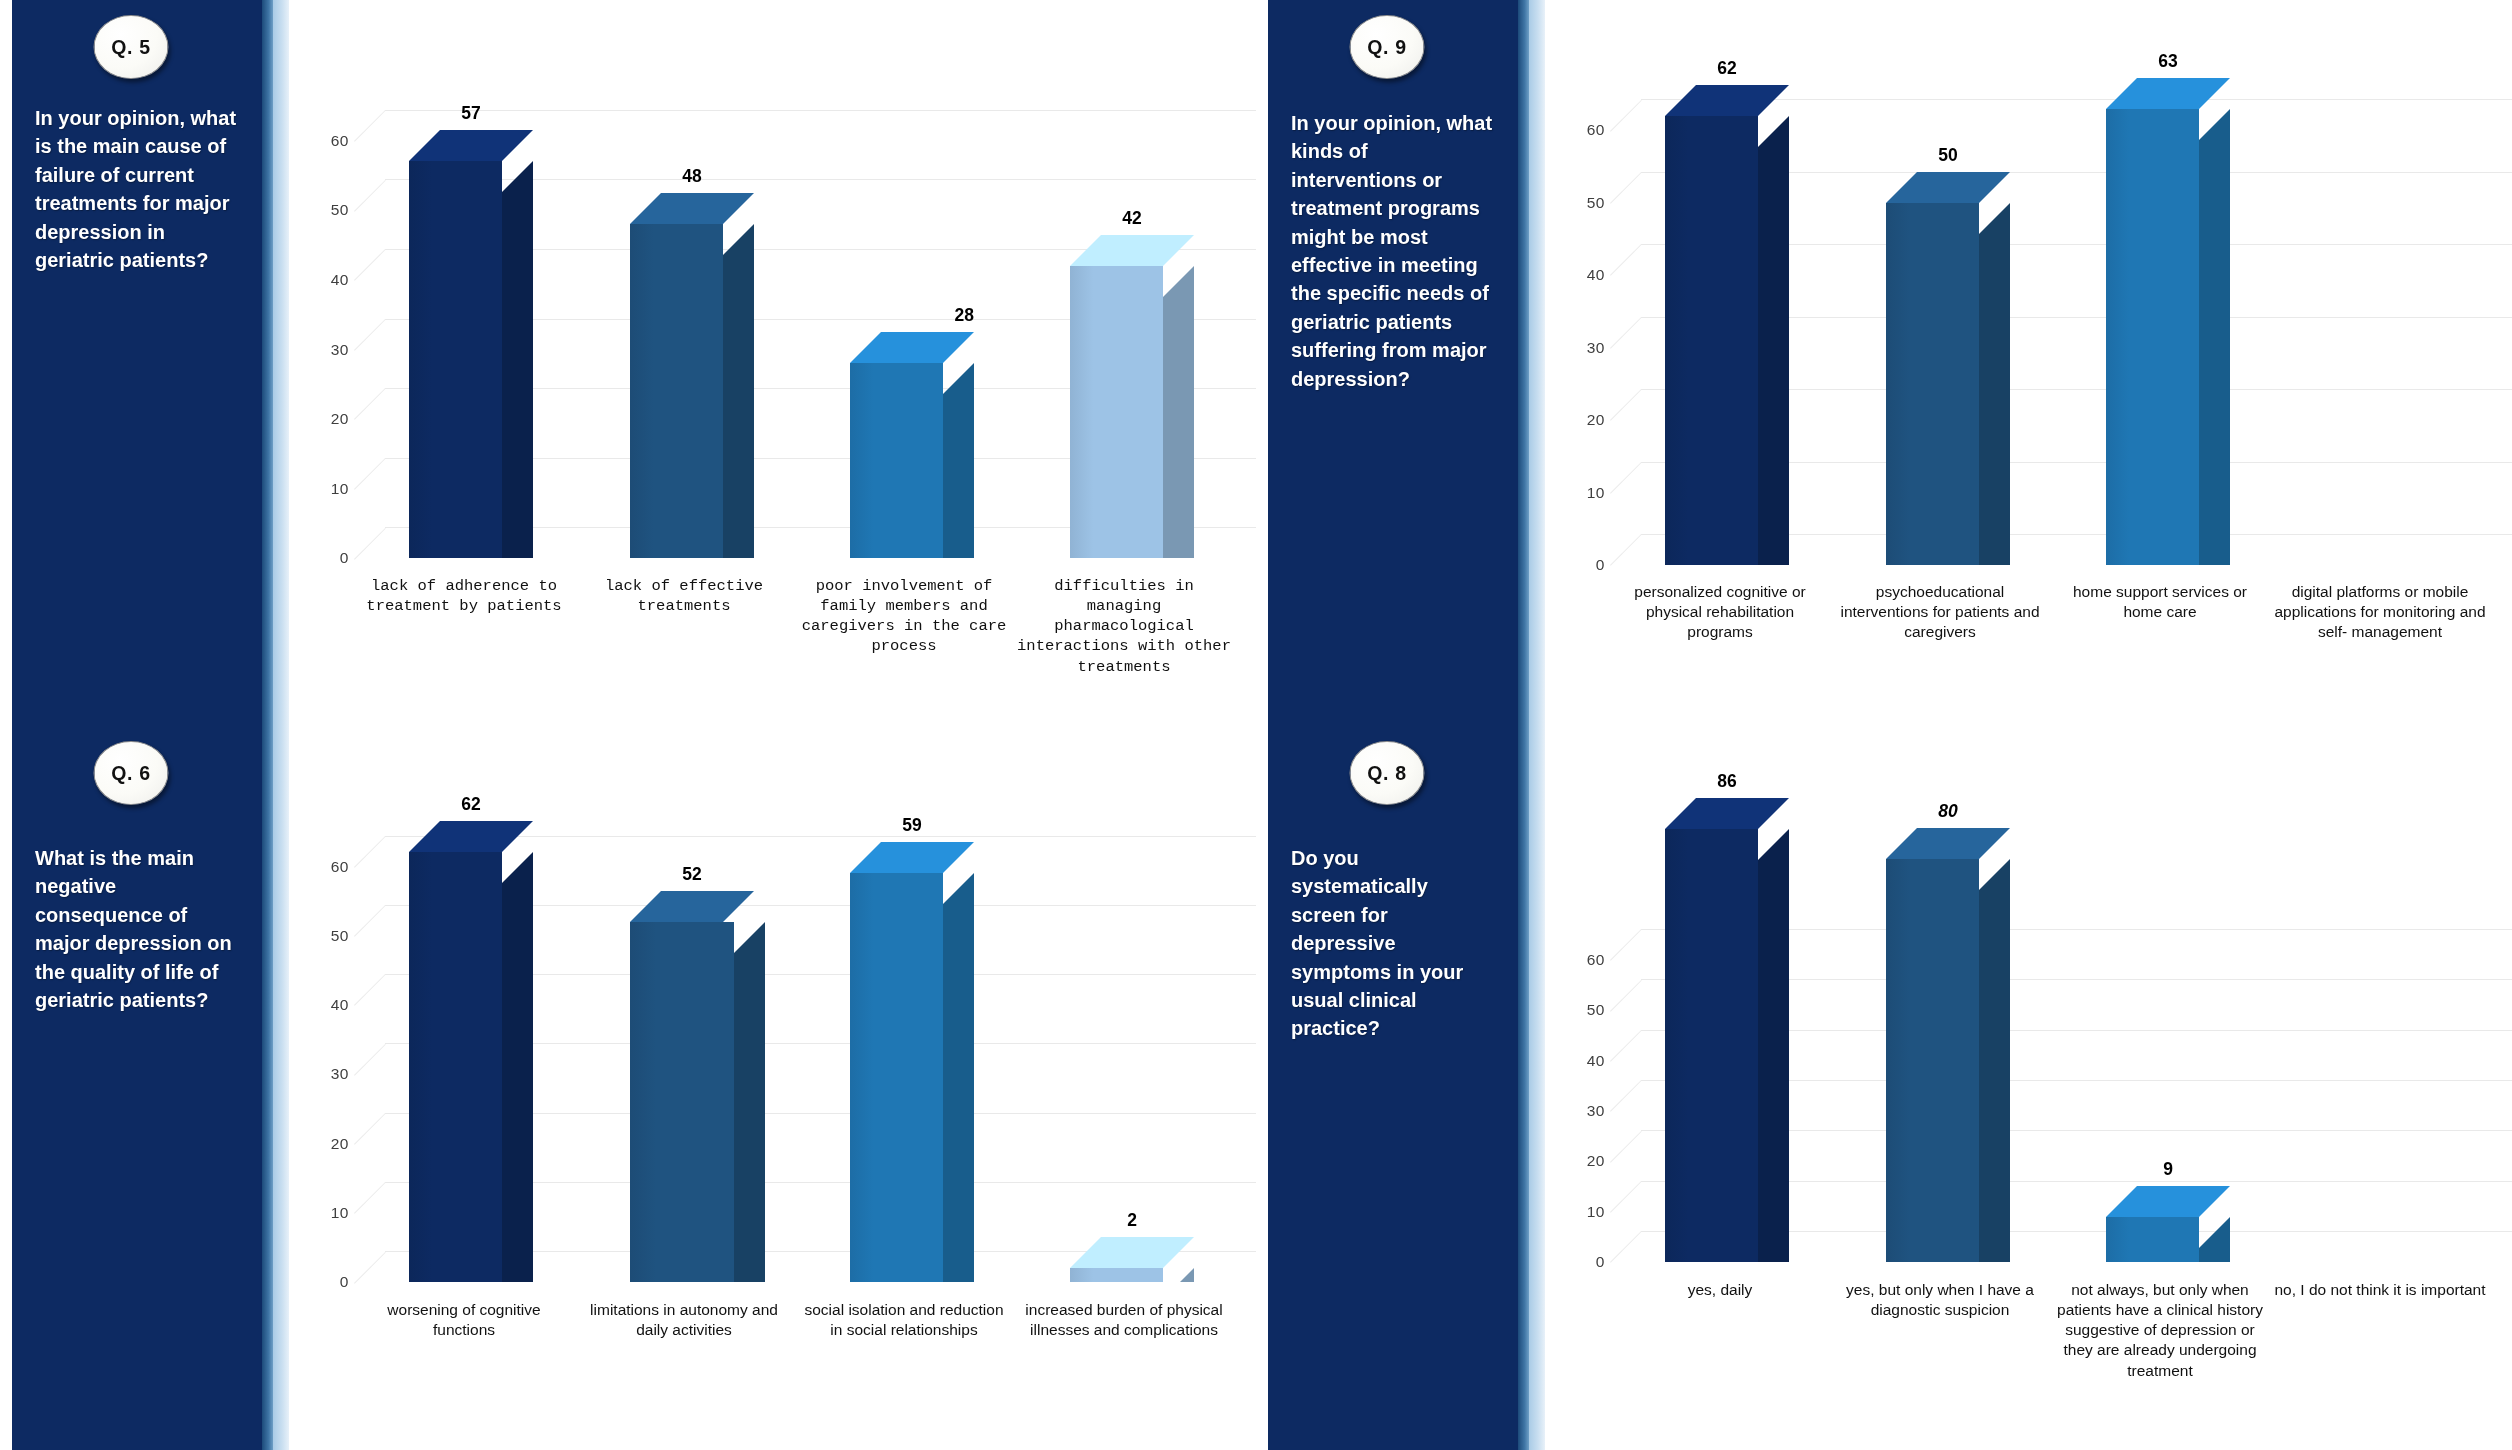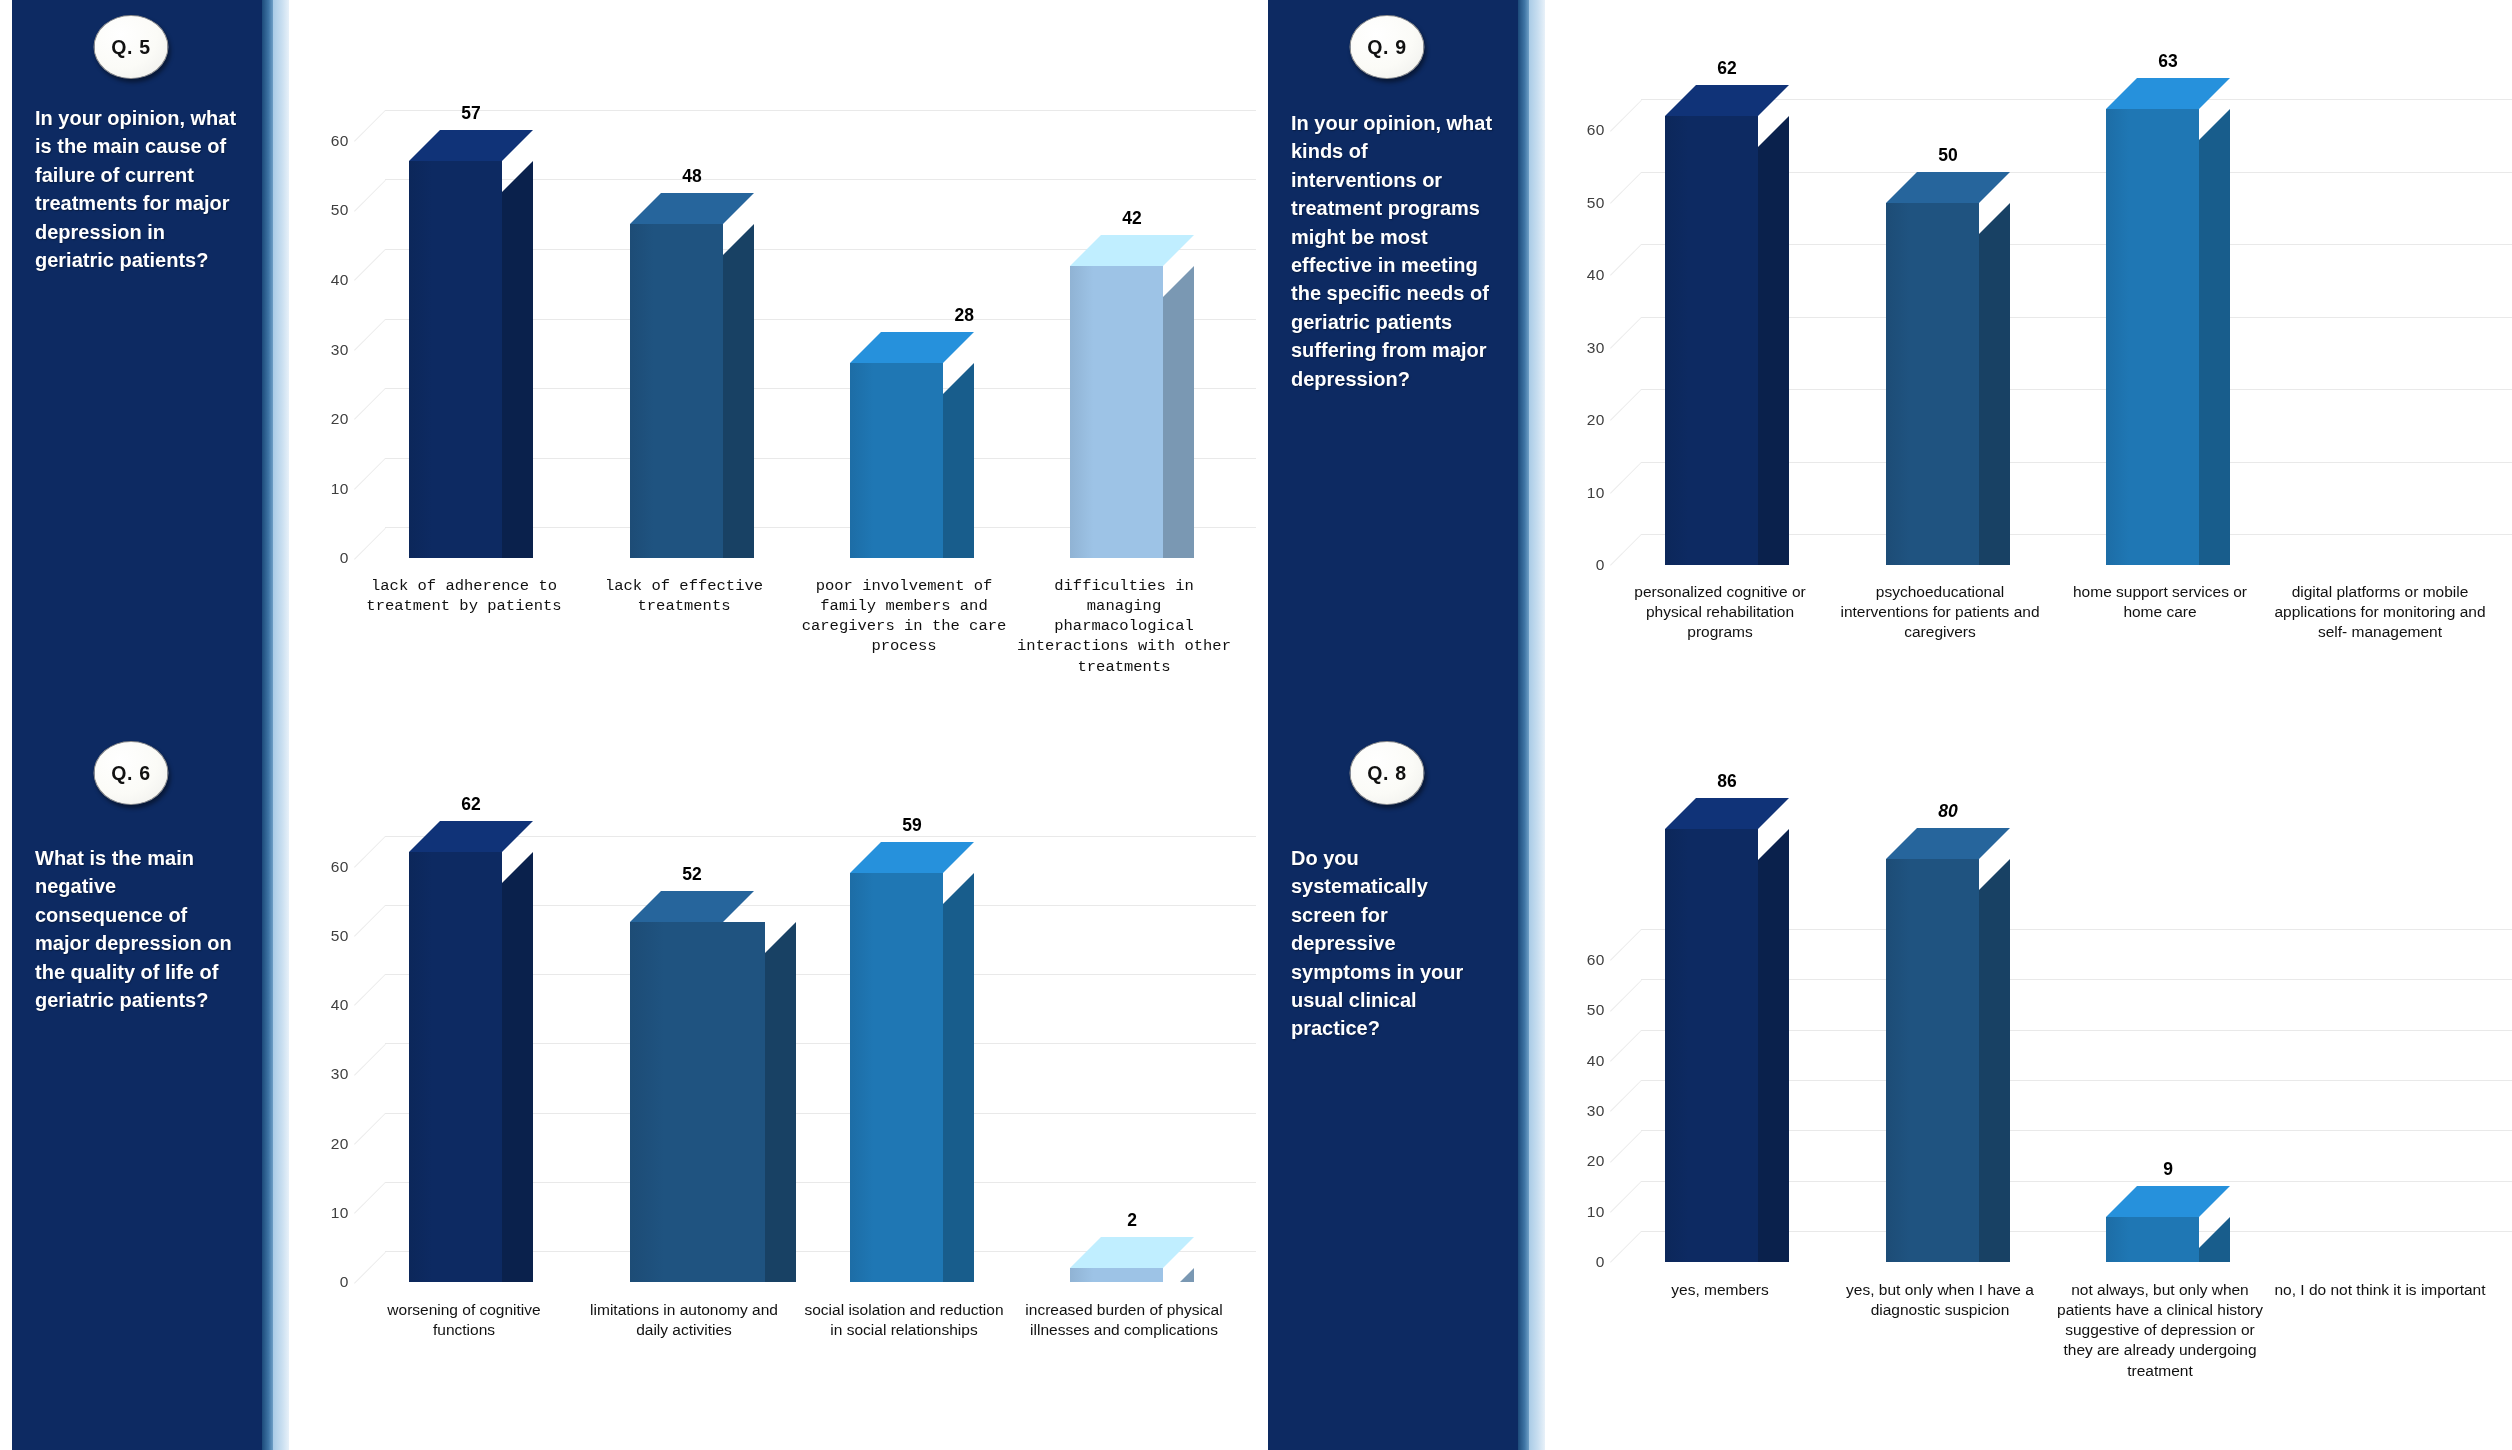--- a/index.html
+++ b/index.html
@@ -235,21 +235,21 @@
           <div class="ytick" style="top: 210px;">50</div>
           <div class="grid" style="top: 141px; left: 0px; width: 882px; transform: translateY(-31px) translateX(31px);"></div>
           <div class="riser" style="left: 0px; top: 97px; height: 44px; transform: rotate(45deg); transform-origin: left bottom;"></div>
           <div class="ytick" style="top: 141px;">60</div>
           <div class="bar" style="left: 55px; width: 93px; height: 430px; bottom: 168px;">
             <div class="front" style="height: 100%; background: linear-gradient(90deg, rgb(12, 39, 90) 0%, rgb(13, 42, 98) 25%, rgb(13, 42, 98) 100%);"></div>
             <div class="side" style="width: 31px; height: 100%; background: rgb(10, 33, 76); clip-path: polygon(0px 31px, 100% 0px, 100% calc(100% + 0px), 0px 100%);"></div>
             <div class="top" style="width: 124px; height: 31px; top: -31px; background: rgb(16, 51, 120); clip-path: polygon(0px 100%, 31px 0px, 100% 0px, 93px 100%);"></div>
             <div class="vlabel" style="width: 124px; top: -58px;">62</div>
           </div>
-          <div class="bar" style="left: 276px; width: 104px; height: 360px; bottom: 168px; padding-left: 31px;">
+          <div class="bar" style="left: 276px; width: 104px; height: 360px; bottom: 168px;">
             <div class="front" style="height: 100%; background: linear-gradient(90deg, rgb(29, 76, 118) 0%, rgb(31, 83, 128) 25%, rgb(31, 83, 128) 100%);"></div>
             <div class="side" style="width: 31px; height: 100%; background: rgb(24, 65, 100); clip-path: polygon(0px 31px, 100% 0px, 100% calc(100% + 0px), 0px 100%);"></div>
             <div class="top" style="width: 124px; height: 31px; top: -31px; background: rgb(38, 101, 156); clip-path: polygon(0px 100%, 31px 0px, 100% 0px, 93px 100%);"></div>
             <div class="vlabel" style="width: 124px; top: -58px;">52</div>
           </div>
           <div class="bar" style="left: 496px; width: 93px; height: 409px; bottom: 168px;">
             <div class="front" style="height: 100%; background: linear-gradient(90deg, rgb(29, 109, 166) 0%, rgb(31, 119, 180) 25%, rgb(31, 119, 180) 100%);"></div>
             <div class="side" style="width: 31px; height: 100%; background: rgb(24, 93, 140); clip-path: polygon(0px 31px, 100% 0px, 100% calc(100% + 0px), 0px 100%);"></div>
             <div class="top" style="width: 124px; height: 31px; top: -31px; background: rgb(38, 145, 220); clip-path: polygon(0px 100%, 31px 0px, 100% 0px, 93px 100%);"></div>
             <div class="vlabel" style="width: 124px; top: -58px;">59</div>
@@ -315,21 +315,21 @@
             <div class="vlabel" style="width: 124px; top: -58px;">80</div>
           </div>
           <div class="bar" style="left: 496px; width: 93px; height: 45px; bottom: 188px;">
             <div class="front" style="height: 100%; background: linear-gradient(90deg, rgb(29, 109, 166) 0%, rgb(31, 119, 180) 25%, rgb(31, 119, 180) 100%);"></div>
             <div class="side" style="width: 31px; height: 100%; background: rgb(24, 93, 140); clip-path: polygon(0px 31px, 100% 0px, 100% calc(100% + 0px), 0px 100%);"></div>
             <div class="top" style="width: 124px; height: 31px; top: -31px; background: rgb(38, 145, 220); clip-path: polygon(0px 100%, 31px 0px, 100% 0px, 93px 100%);"></div>
             <div class="vlabel" style="width: 124px; top: -58px;">9</div>
           </div>
         </div>
         <div class="catrow" style="left: 65px; right: 20px; top: 554px;">
-          <div class="cat" style="width: 220px;">yes, members</div>
+          <div class="cat" style="width: 220px;">yes, daily</div>
           <div class="cat" style="width: 220px;">yes, but only when I have a diagnostic suspicion</div>
           <div class="cat" style="width: 220px;">not always, but only when patients have a clinical history suggestive of depression or they are already undergoing treatment</div>
           <div class="cat" style="width: 220px;">no, I do not think it is important</div>
         </div>
       </div>
   </div>
 
 </div>
 
 

